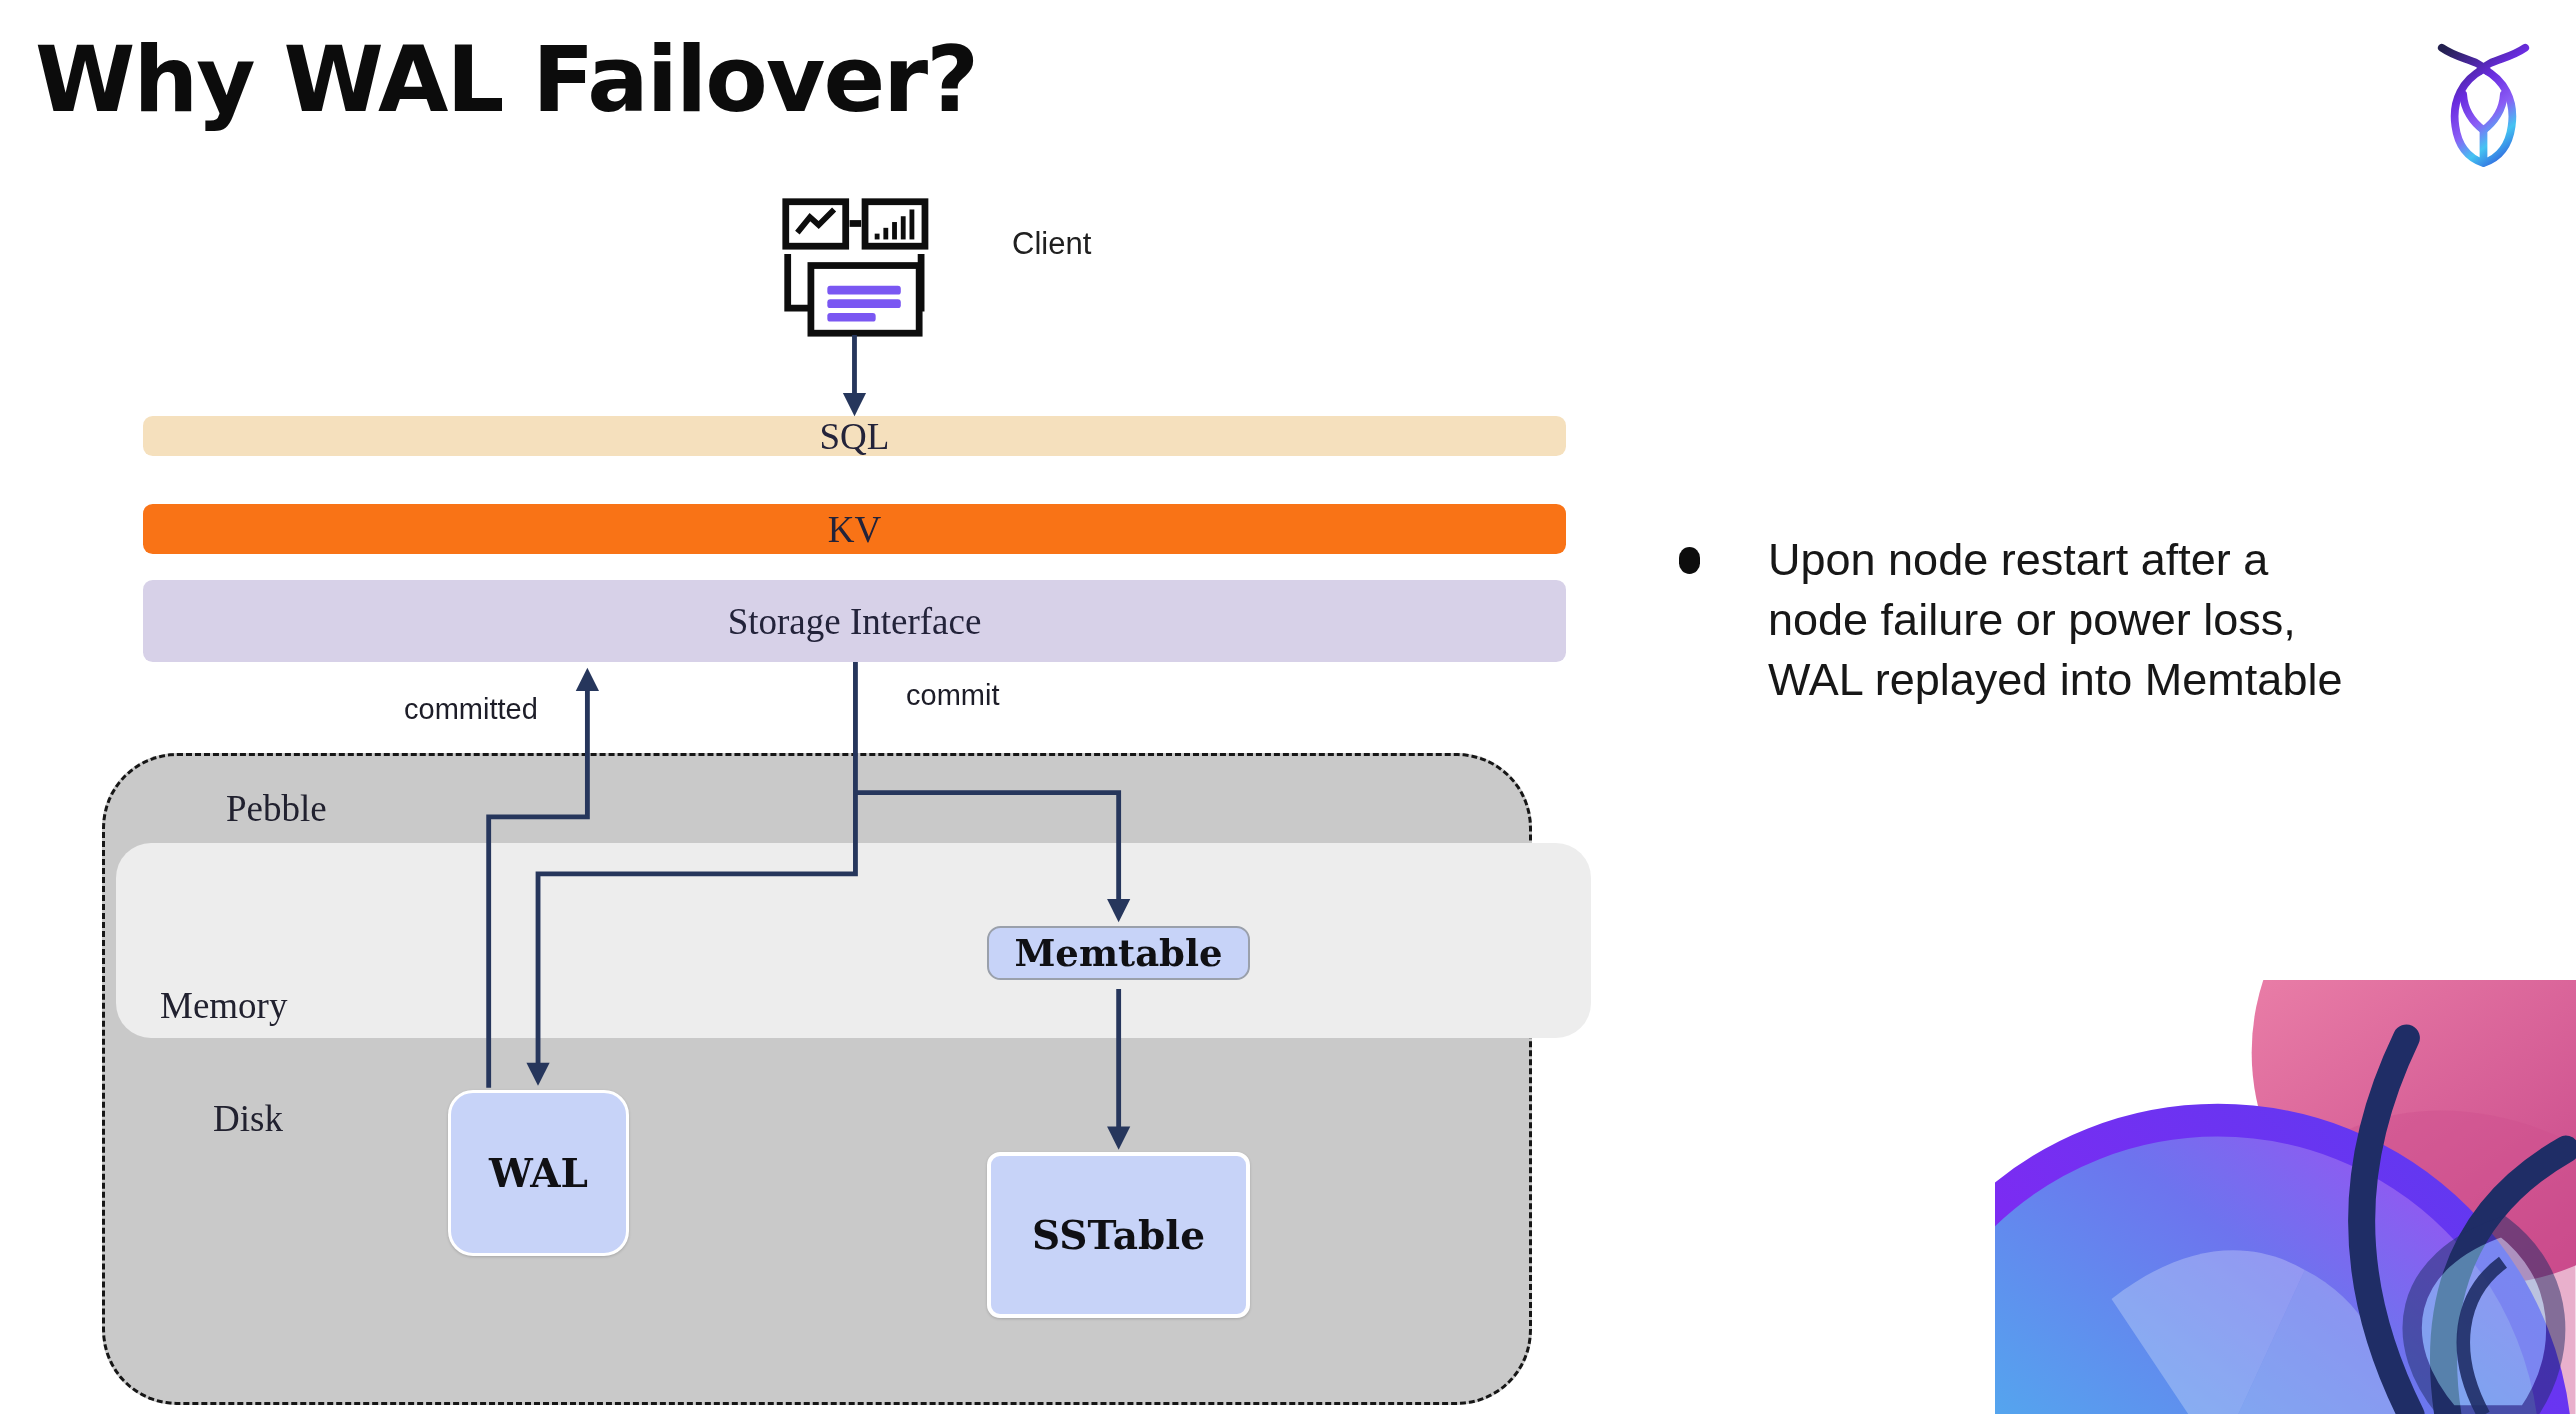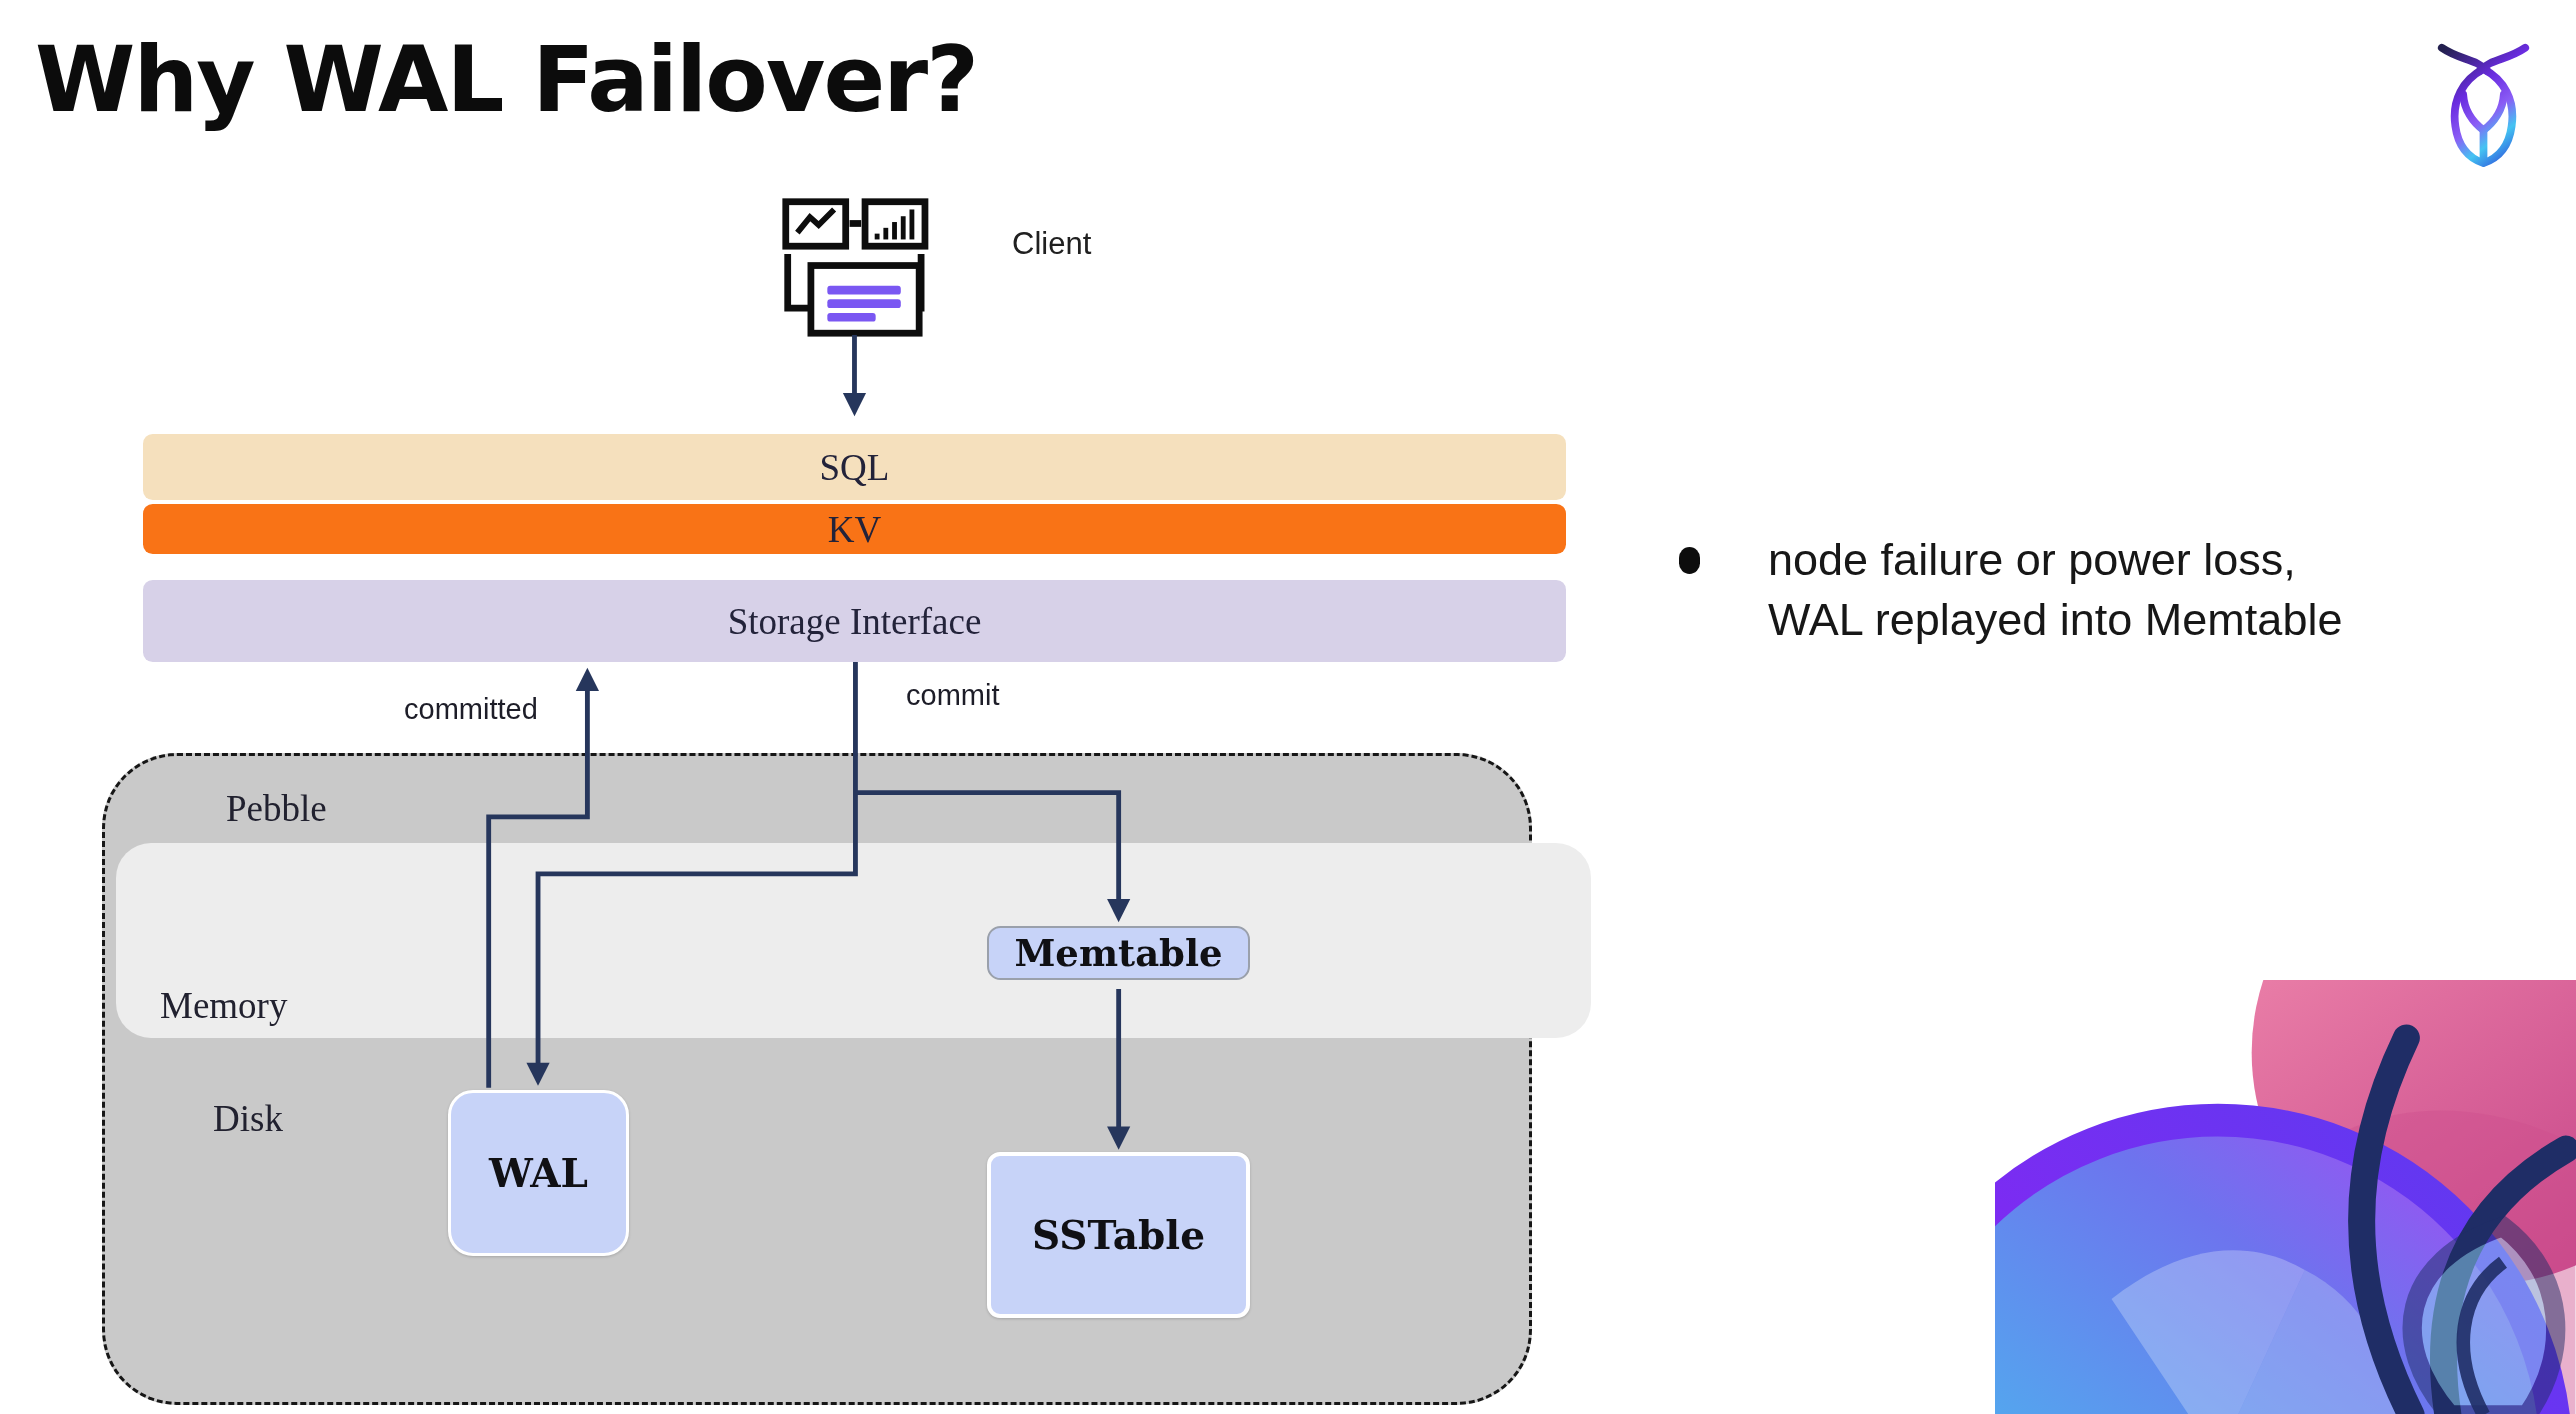--- a/index.html
+++ b/index.html
@@ -22,21 +22,21 @@
   .serif-lbl{font-family:"Liberation Serif",serif;font-size:37px;color:#21212f;}
 
   
   .client-icon{left:774px;top:194px;width:155px;height:145px;}
   .client-label{left:1012px;top:226px;font-size:31px;color:#202020;}
 
   
   .bar{position:absolute;left:143px;width:1423px;border-radius:9.7px;
        display:flex;align-items:center;justify-content:center;
        font-family:"Liberation Serif",serif;font-size:37px;color:#23233a;z-index:2;}
-  .bar-sql{top:434px;height:66px;background:#f5e0bd;align-items:center;}
+  .bar-sql{top:416px;height:40px;background:#f5e0bd;align-items:center;}
   .bar-kv{top:504px;height:50px;background:#f97316;}
   .bar-storage{top:580px;height:82px;background:#d7d1e8;}
 
   
   .pebble{left:102px;top:753px;width:1430px;height:652px;background:#c9c9c9;
           border:3.9px dashed #161616;border-radius:75px;box-sizing:border-box;z-index:1;}
   .memory-band{position:absolute;left:10.6px;top:87px;width:1475px;height:195px;
                background:#ededed;border-radius:35px;}
   .pebble-label{left:121px;top:31px;}
   .memory-label{left:55px;top:228px;}
@@ -180,20 +180,21 @@
     <div class="lbl edge-lbl sync-left-label">sync</div>
     <div class="lbl edge-lbl sync-right-label">sync</div>
     <div class="lbl edge-lbl async-flush-label">async flush</div>
 
   </div>
 
   <ul class="bullets">
     <li>
       <span class="bullet-dot"></span>
       <div class="bullet-text">
+        <span>Upon node restart after a</span>
         <span>node failure or power loss,</span>
         <span>WAL replayed into Memtable</span>
       </div>
     </li>
   </ul>
 
   <svg class="corner-art" width="581" height="435" viewBox="0 0 600 450">
     <defs>
       <linearGradient id="gBlue" x1="0" y1="1" x2="0.75" y2="0">
         <stop offset="0" stop-color="#3fecd9"></stop>

